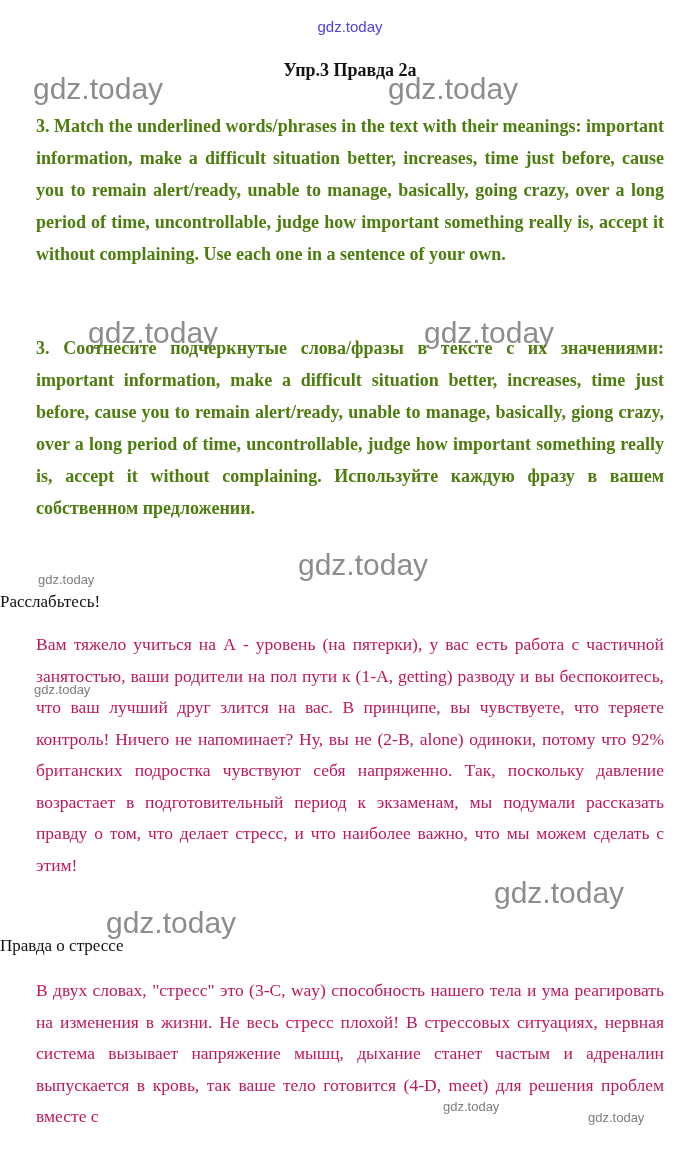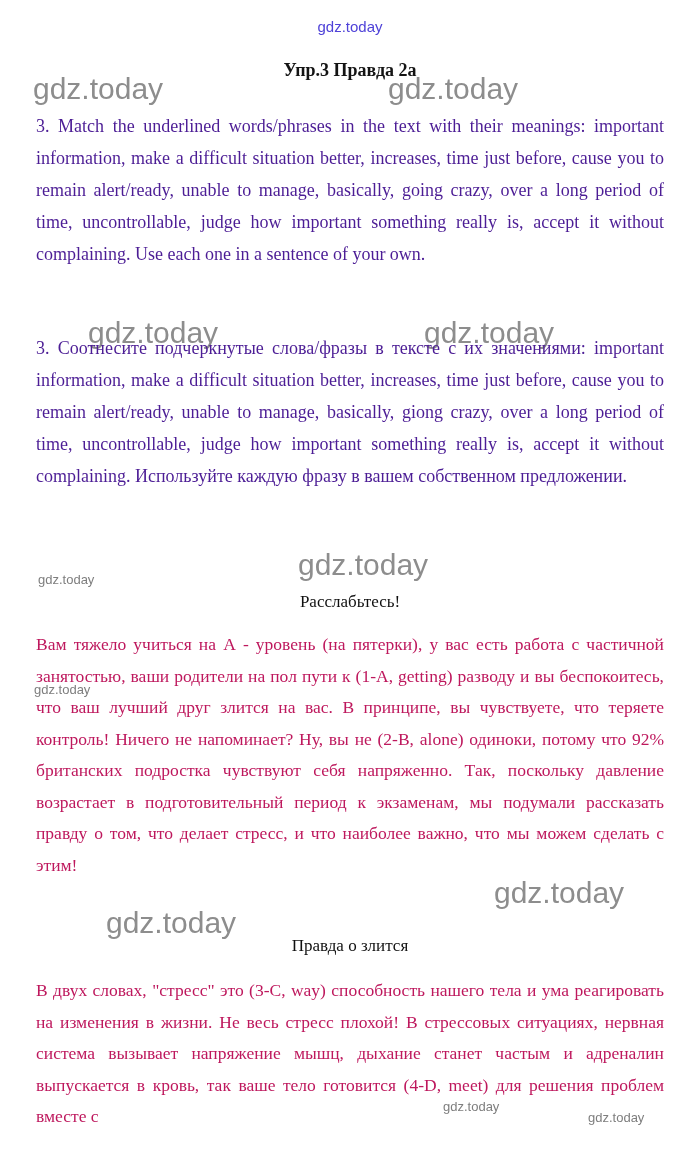--- a/index.html
+++ b/index.html
@@ -31,32 +31,31 @@
     text-align: center;
     font-size: 18px;
     font-weight: bold;
     color: #141414;
     z-index: 2;
   }
   .task {
     position: absolute;
     left: 36px; width: 628px;
     font-size: 18px;
-    font-weight: normal;
+    font-weight: bold;
     line-height: 32px;
     text-align: justify;
-    color: #4c1d95;
+    color: #4d7c0f;
     z-index: 2;
   }
   .task-en { top: 94px; }
   .task-ru { top: 316px; }
   .subtitle {
     position: absolute;
     left: 0; width: 100%;
-    text-align: center;
     font-size: 17px;
     color: #101010;
     z-index: 2;
   }
   .s1 { top: 576px; }
   .s2 { top: 920px; }
   .para {
     position: absolute;
     left: 36px; width: 628px;
     font-size: 17.5px;
@@ -87,21 +86,21 @@
   <div class="heading">Упр.3 Правда 2a</div>
 
   <p class="task task-en">3. Match the underlined words/phrases in the text with their meanings: important information, make a difficult situation better, increases, time just before, cause you to remain alert/ready, unable to manage, basically, going crazy, over a long period of time, uncontrollable, judge how important something really is, accept it without complaining. Use each one in a sentence of your own.</p>
 
   <p class="task task-ru">3. Соотнесите подчеркнутые слова/фразы в тексте с их значениями: important information, make a difficult situation better, increases, time just before, cause you to remain alert/ready, unable to manage, basically, giong crazy, over a long period of time, uncontrollable, judge how important something really is, accept it without complaining. Используйте каждую фразу в вашем собственном предложении.</p>
 
   <div class="subtitle s1">Расслабьтесь!</div>
 
   <p class="para p1">Вам тяжело учиться на А - уровень (на пятерки), у вас есть работа с частичной занятостью, ваши родители на пол пути к (1-A, getting) разводу и вы беспокоитесь, что ваш лучший друг злится на вас. В принципе, вы чувствуете, что теряете контроль! Ничего не напоминает? Ну, вы не (2-B, alone) одиноки, потому что 92% британских подростка чувствуют себя напряженно. Так, поскольку давление возрастает в подготовительный период к экзаменам, мы подумали рассказать правду о том, что делает стресс, и что наиболее важно, что мы можем сделать с этим!</p>
 
-  <div class="subtitle s2">Правда о злится</div>
+  <div class="subtitle s2">Правда о стрессе</div>
 
   <p class="para p2">В двух словах, "стресс" это (3-C, way) способность нашего тела и ума реагировать на изменения в жизни. Не весь стресс плохой! В стрессовых ситуациях, нервная система вызывает напряжение мышц, дыхание станет частым и адреналин выпускается в кровь, так ваше тело готовится (4-D, meet) для решения проблем вместе с</p>
 
   <span class="wm lg" style="left:33px;  top:56px;">gdz.today</span>
   <span class="wm lg" style="left:388px; top:56px;">gdz.today</span>
   <span class="wm lg" style="left:88px;  top:300px;">gdz.today</span>
   <span class="wm lg" style="left:424px; top:300px;">gdz.today</span>
   <span class="wm lg" style="left:298px; top:532px;">gdz.today</span>
   <span class="wm sm" style="left:38px;  top:556px;">gdz.today</span>
   <span class="wm sm" style="left:34px;  top:666px;">gdz.today</span>

